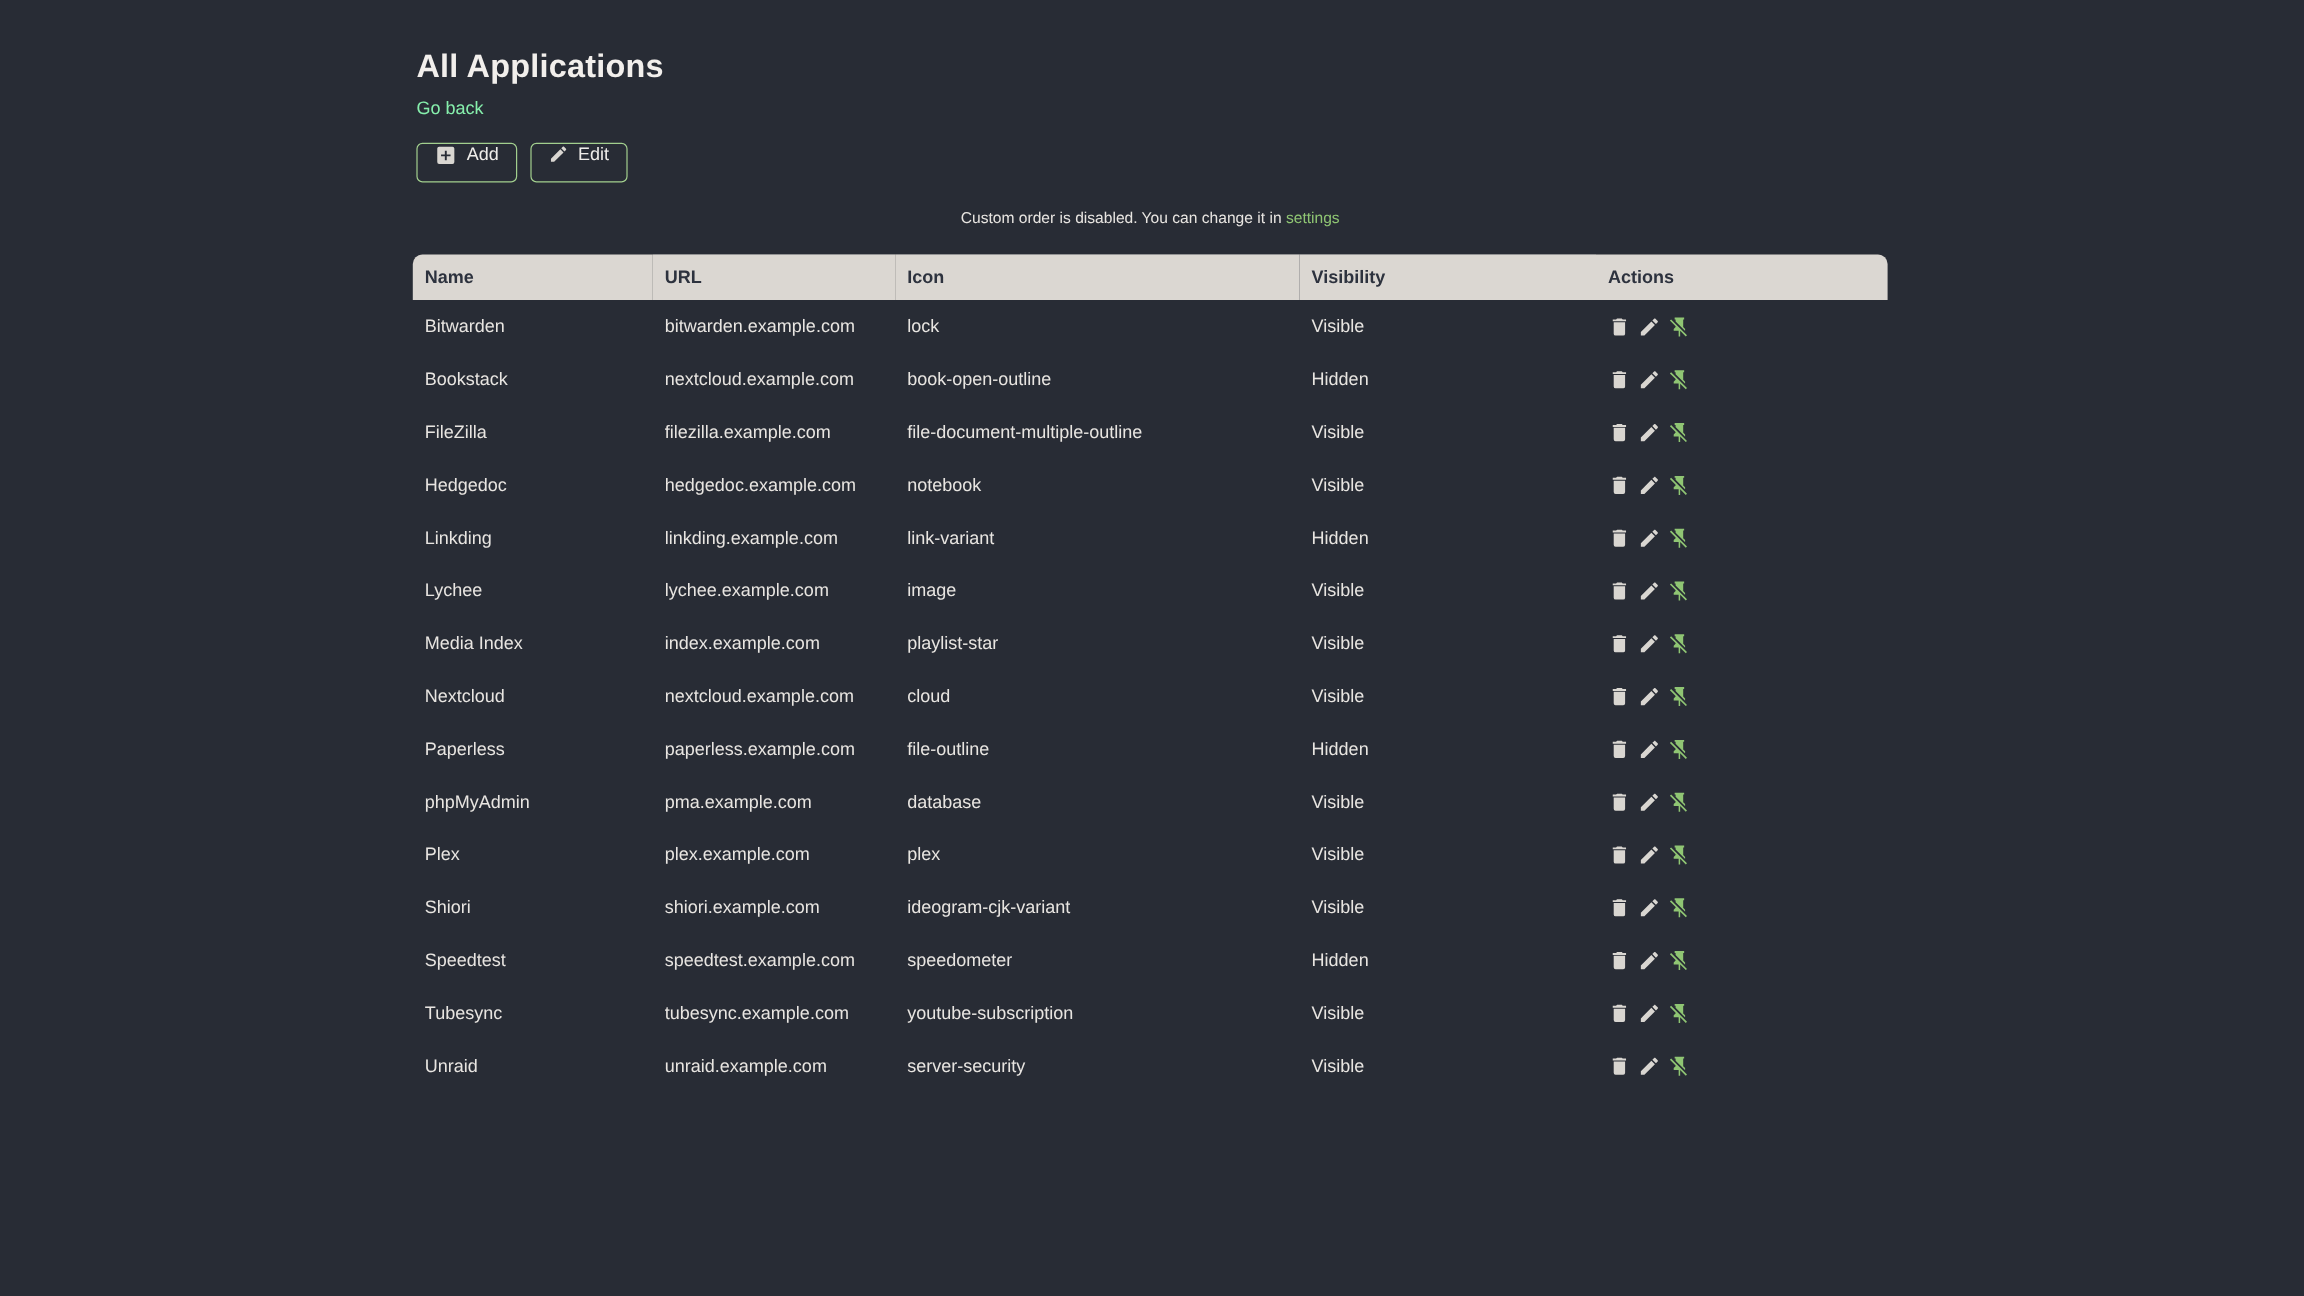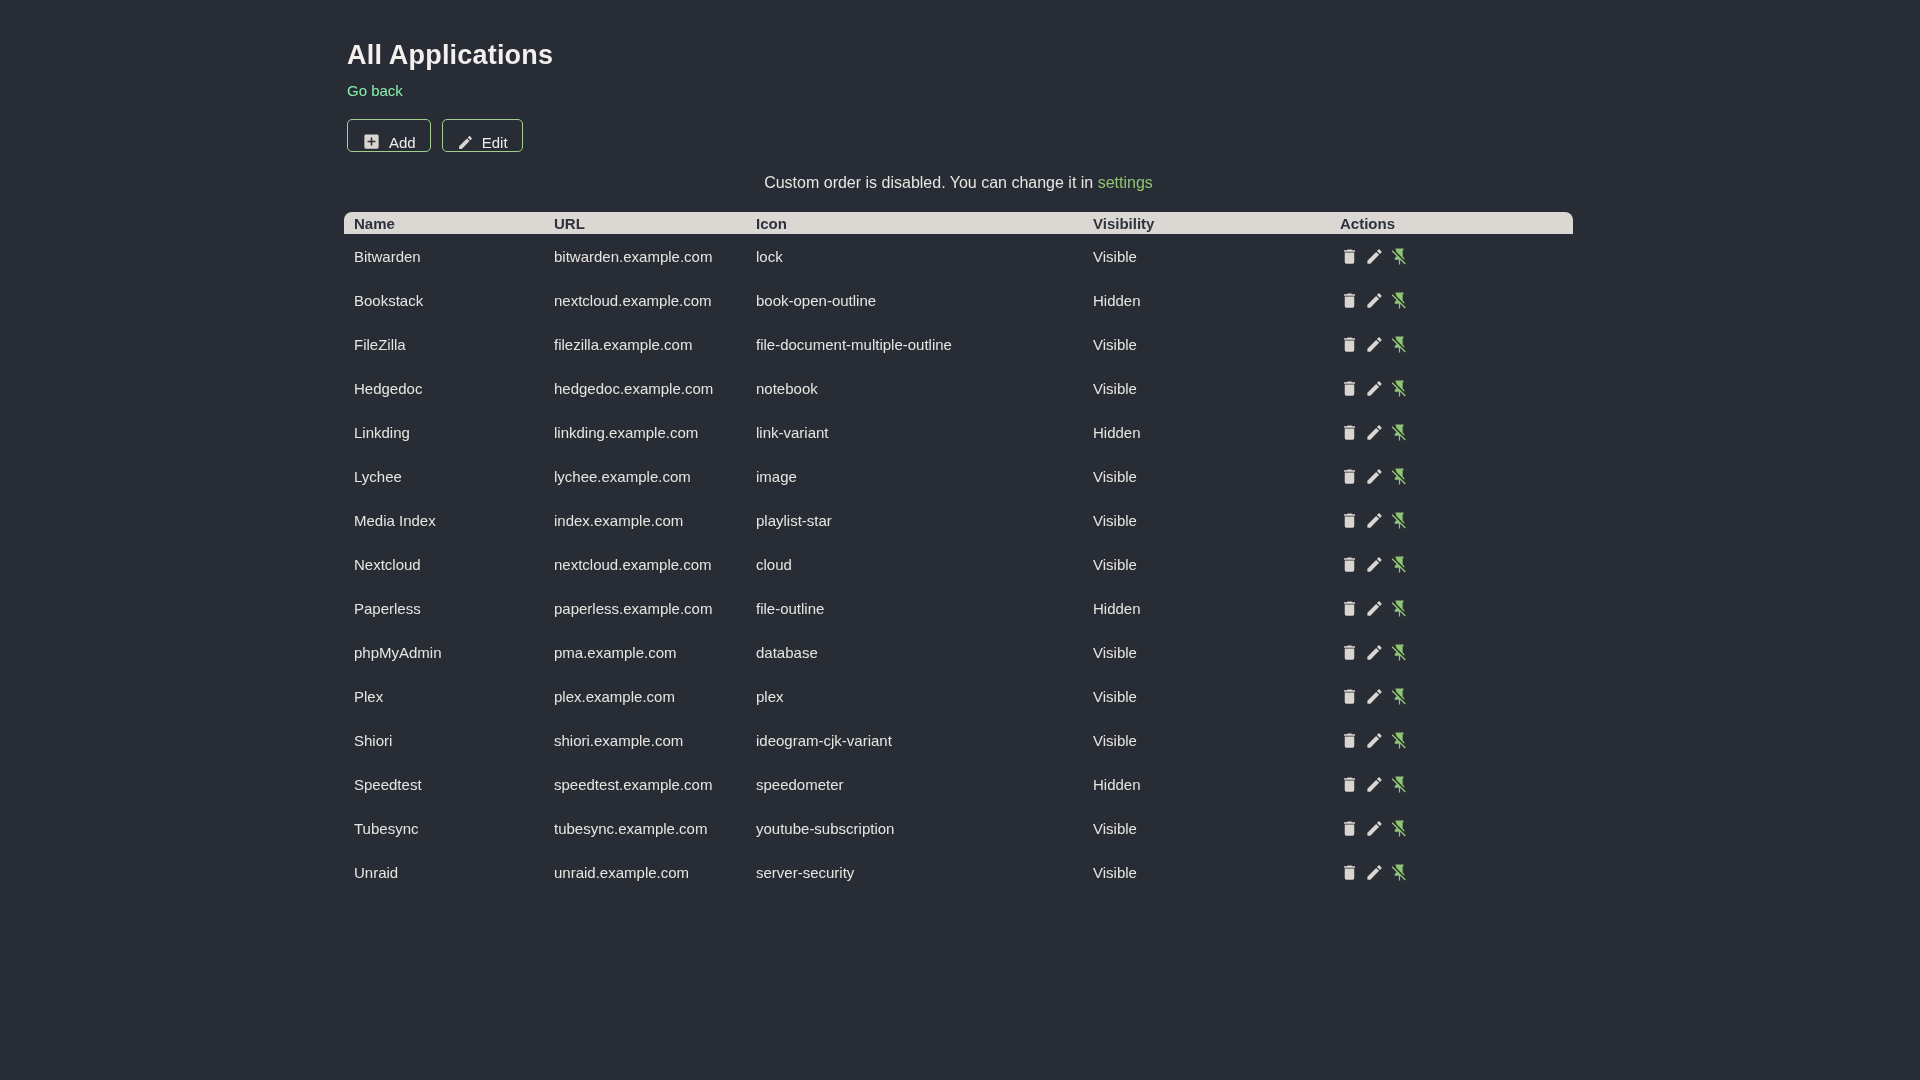--- a/index.html
+++ b/index.html
@@ -18,44 +18,44 @@
   }
   .go-back {
     position: absolute; left: 347px; top: 82px;
     font-size: 15px; color: #86efac; cursor: pointer;
   }
   .toolbar {
     position: absolute; left: 347px; top: 119px;
     display: flex; gap: 11px;
   }
   .btn {
-    display: inline-flex; align-items: flex-end; gap: 8px;
+    display: inline-flex; align-items: flex-start; gap: 8px;
     height: 33px; padding: 0 14px;
     background: transparent;
     border: 1px solid #a2cf8e; border-radius: 5px;
     color: #efedea; font-size: 15px;
     font-family: "Liberation Sans", sans-serif;
     cursor: pointer;
   }
   .btn svg { display: block; }
 
   .notice {
     position: absolute; left: 344px; top: 174px; width: 1229px;
-    text-align: center; font-size: 16px; color: #e8e5e1;
+    text-align: center; font-size: 13px; color: #e8e5e1;
   }
   .notice .link { color: #8fc573; cursor: pointer; }
 
   .apps-table {
     position: absolute; left: 344px; top: 212px; width: 1229px;
     border-collapse: collapse; table-layout: fixed;
   }
   .apps-table thead th {
     background: #dbd7d2; color: #2d323e;
     font-size: 15px; font-weight: 700; text-align: left;
-    height: 22px; padding: 0 0 0 10px;
+    height: 38px; padding: 0 0 0 10px;
   }
   .apps-table thead th:first-child { border-top-left-radius: 8px; }
   .apps-table thead th:last-child  { border-top-right-radius: 8px; }
   .apps-table tbody td {
     height: 44px; padding: 0 0 0 10px;
     font-size: 15px; color: #e8e5e1; vertical-align: middle;
     white-space: nowrap; overflow: hidden;
   }
   .actions-cell { display: flex; align-items: center; gap: 6px; height: 44px; }
   .action { display: inline-flex; cursor: pointer; }

